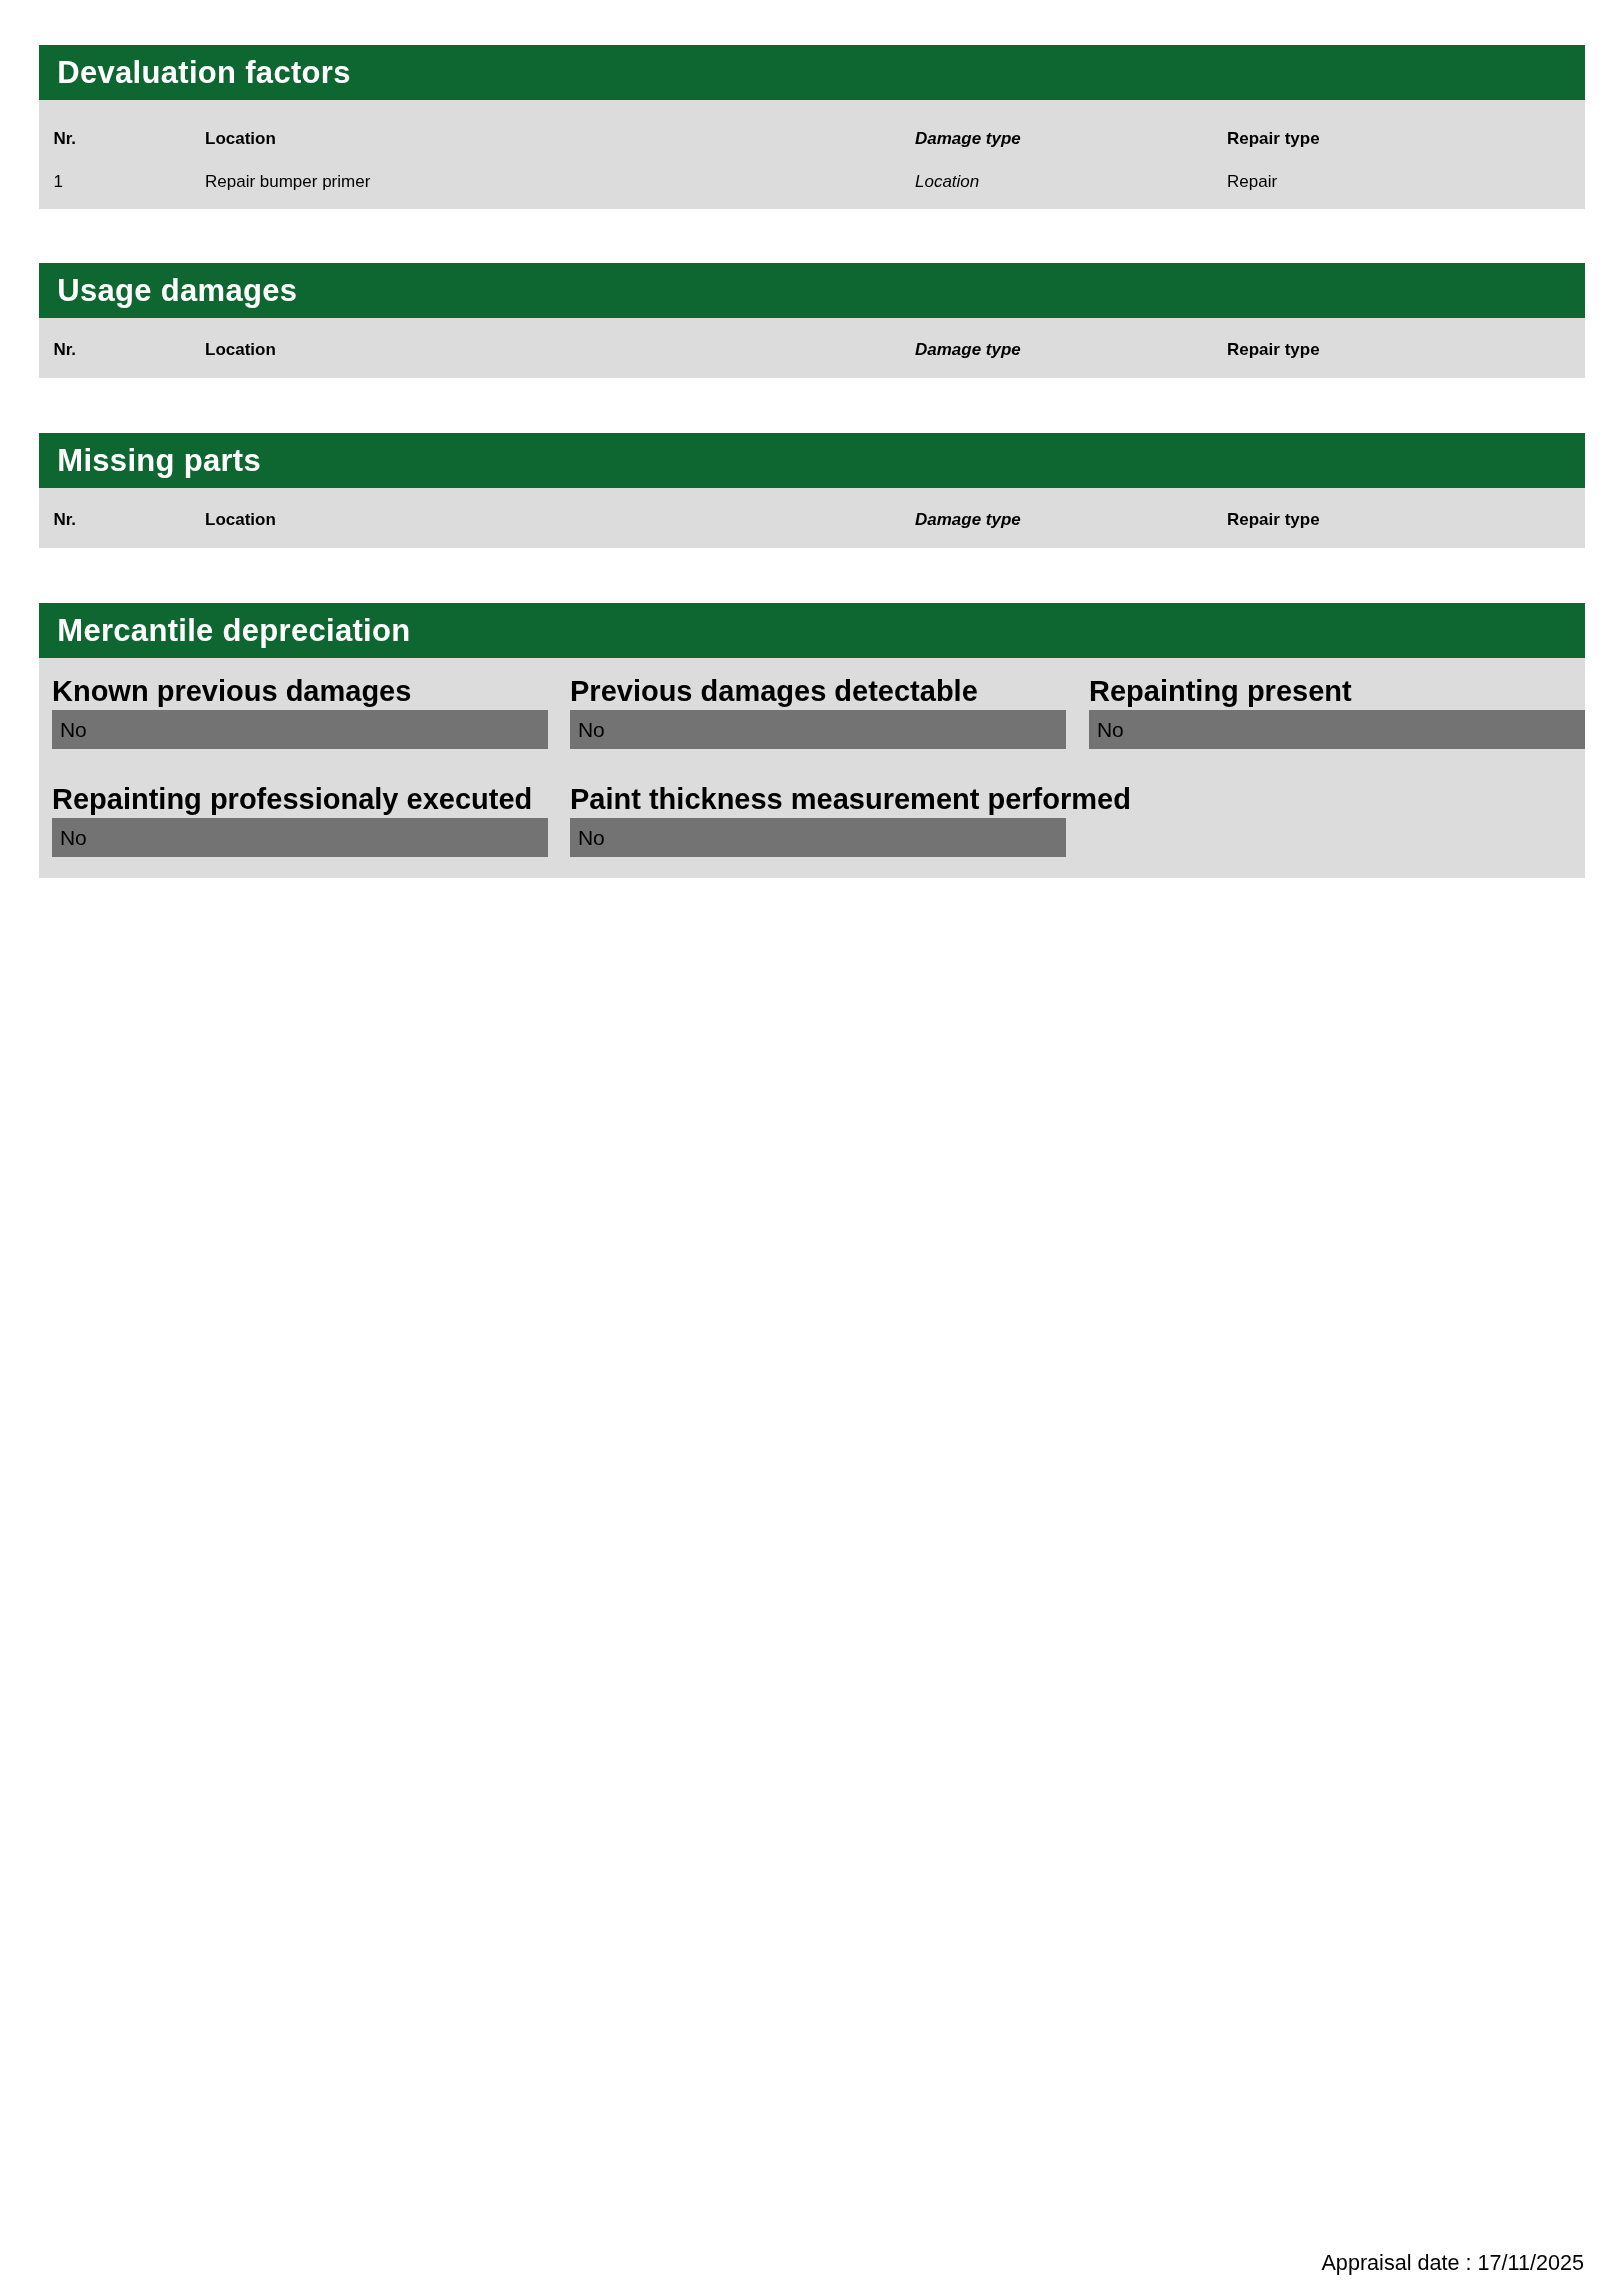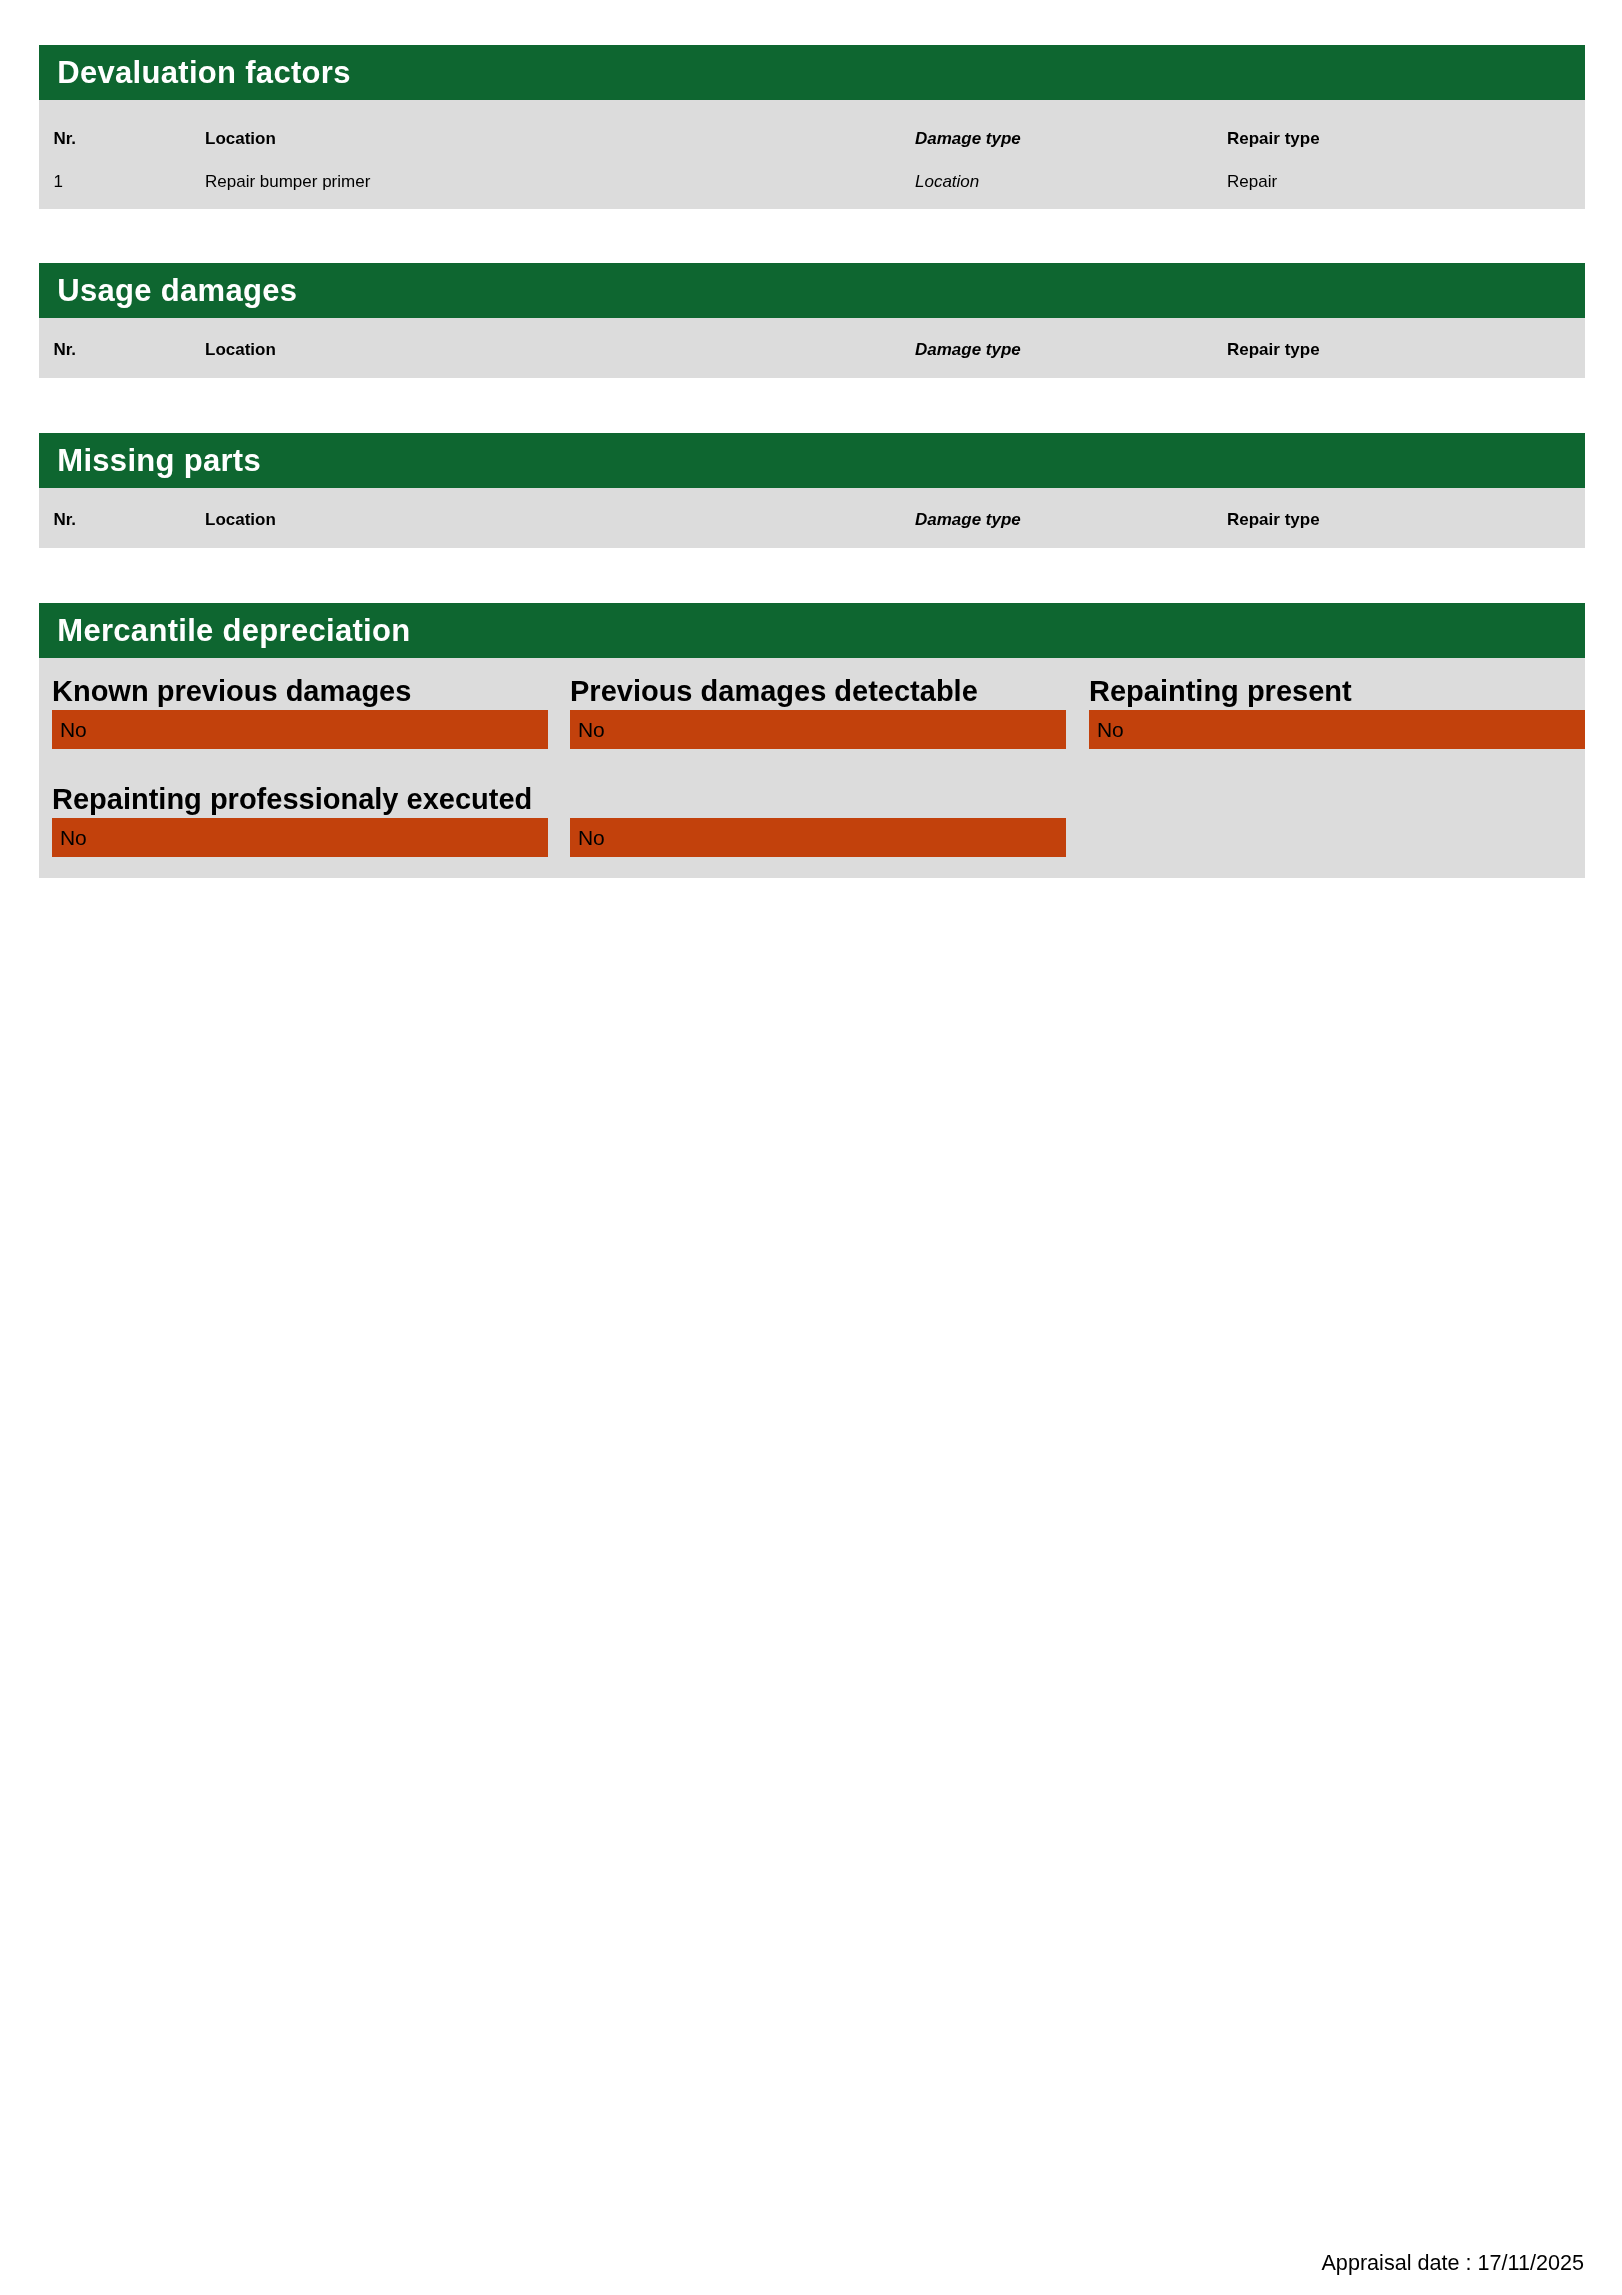--- a/index.html
+++ b/index.html
@@ -47,21 +47,21 @@
   .m-label {
     position:absolute;
     font-size:29px;
     font-weight:700;
     line-height:31px;
     white-space:nowrap;
   }
   .m-box {
     position:absolute;
     width:496px; height:39px;
-    background:#c2410c;
+    background:#737373;
     display:flex;
     align-items:center;
     padding-left:7.9px;
   }
   .m-box span { font-size:21px; }
   .m-col1 { left:13px; }
   .m-col2 { left:531px; }
   .m-col3 { left:1050px; }
 
   .footer {
@@ -145,20 +145,21 @@
       <div class="m-label m-col3" style="top:17.7px">Repainting present</div>
       <div class="m-box m-col3" style="top:52px">
         <span>No</span>
       </div>
 
       <div class="m-label m-col1" style="top:126px">Repainting professionaly executed</div>
       <div class="m-box m-col1" style="top:160px">
         <span>No</span>
       </div>
 
+      <div class="m-label m-col2" style="top:126px">Paint thickness measurement performed</div>
       <div class="m-box m-col2" style="top:160px">
         <span>No</span>
       </div>
 
     </div>
   </div>
 
   <div class="footer">Appraisal date : 17/11/2025</div>
 
 </div>

